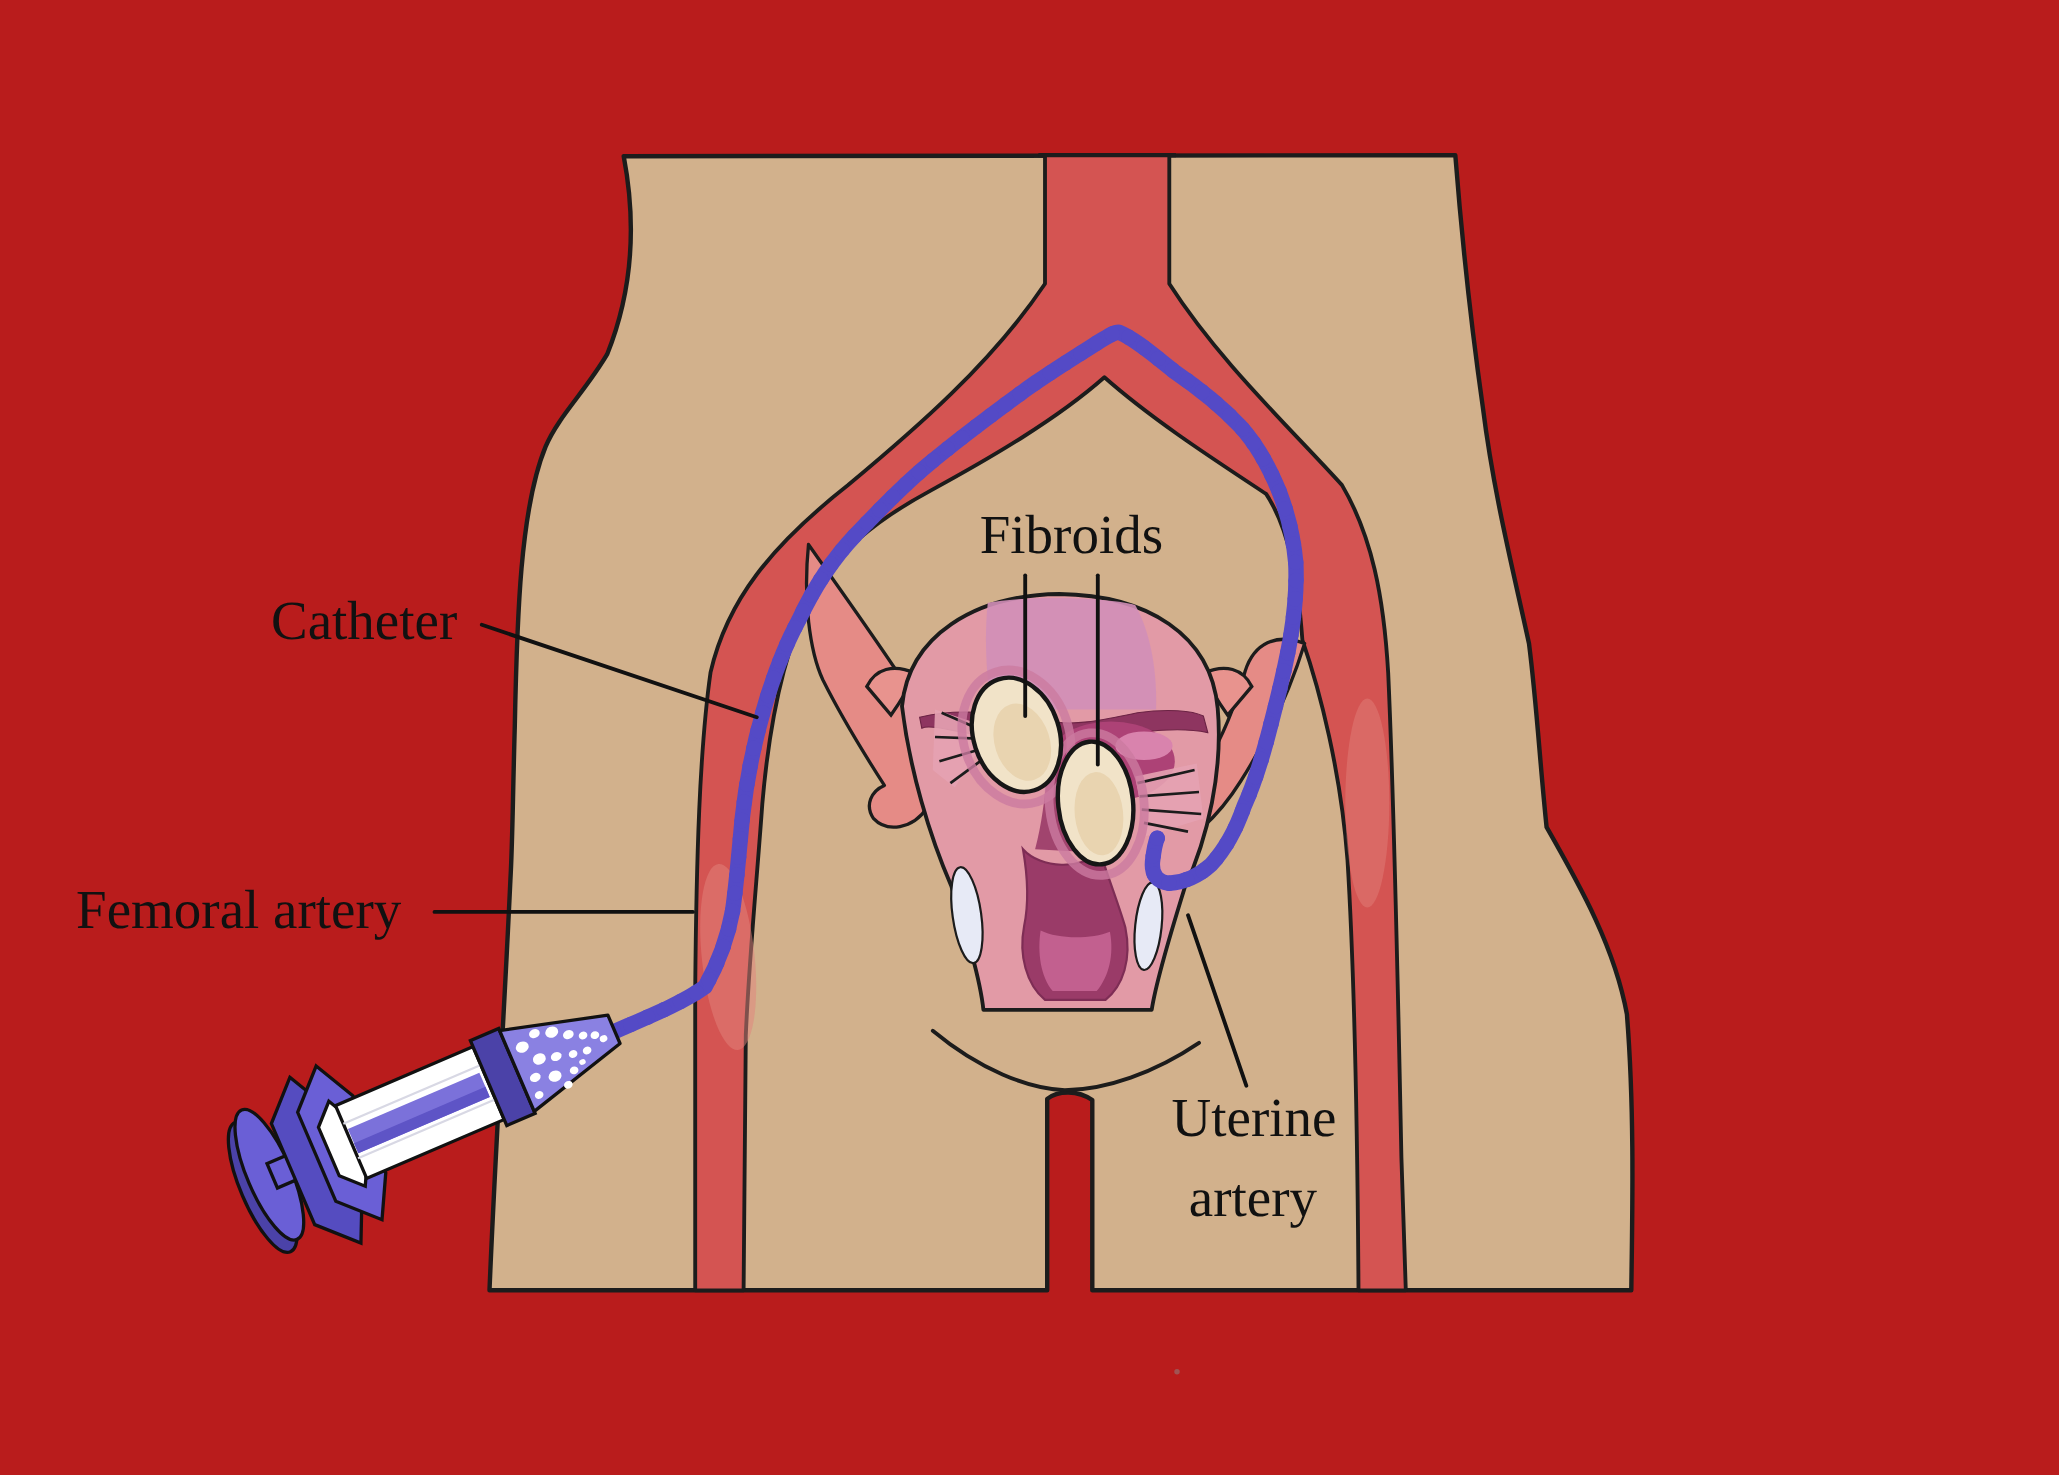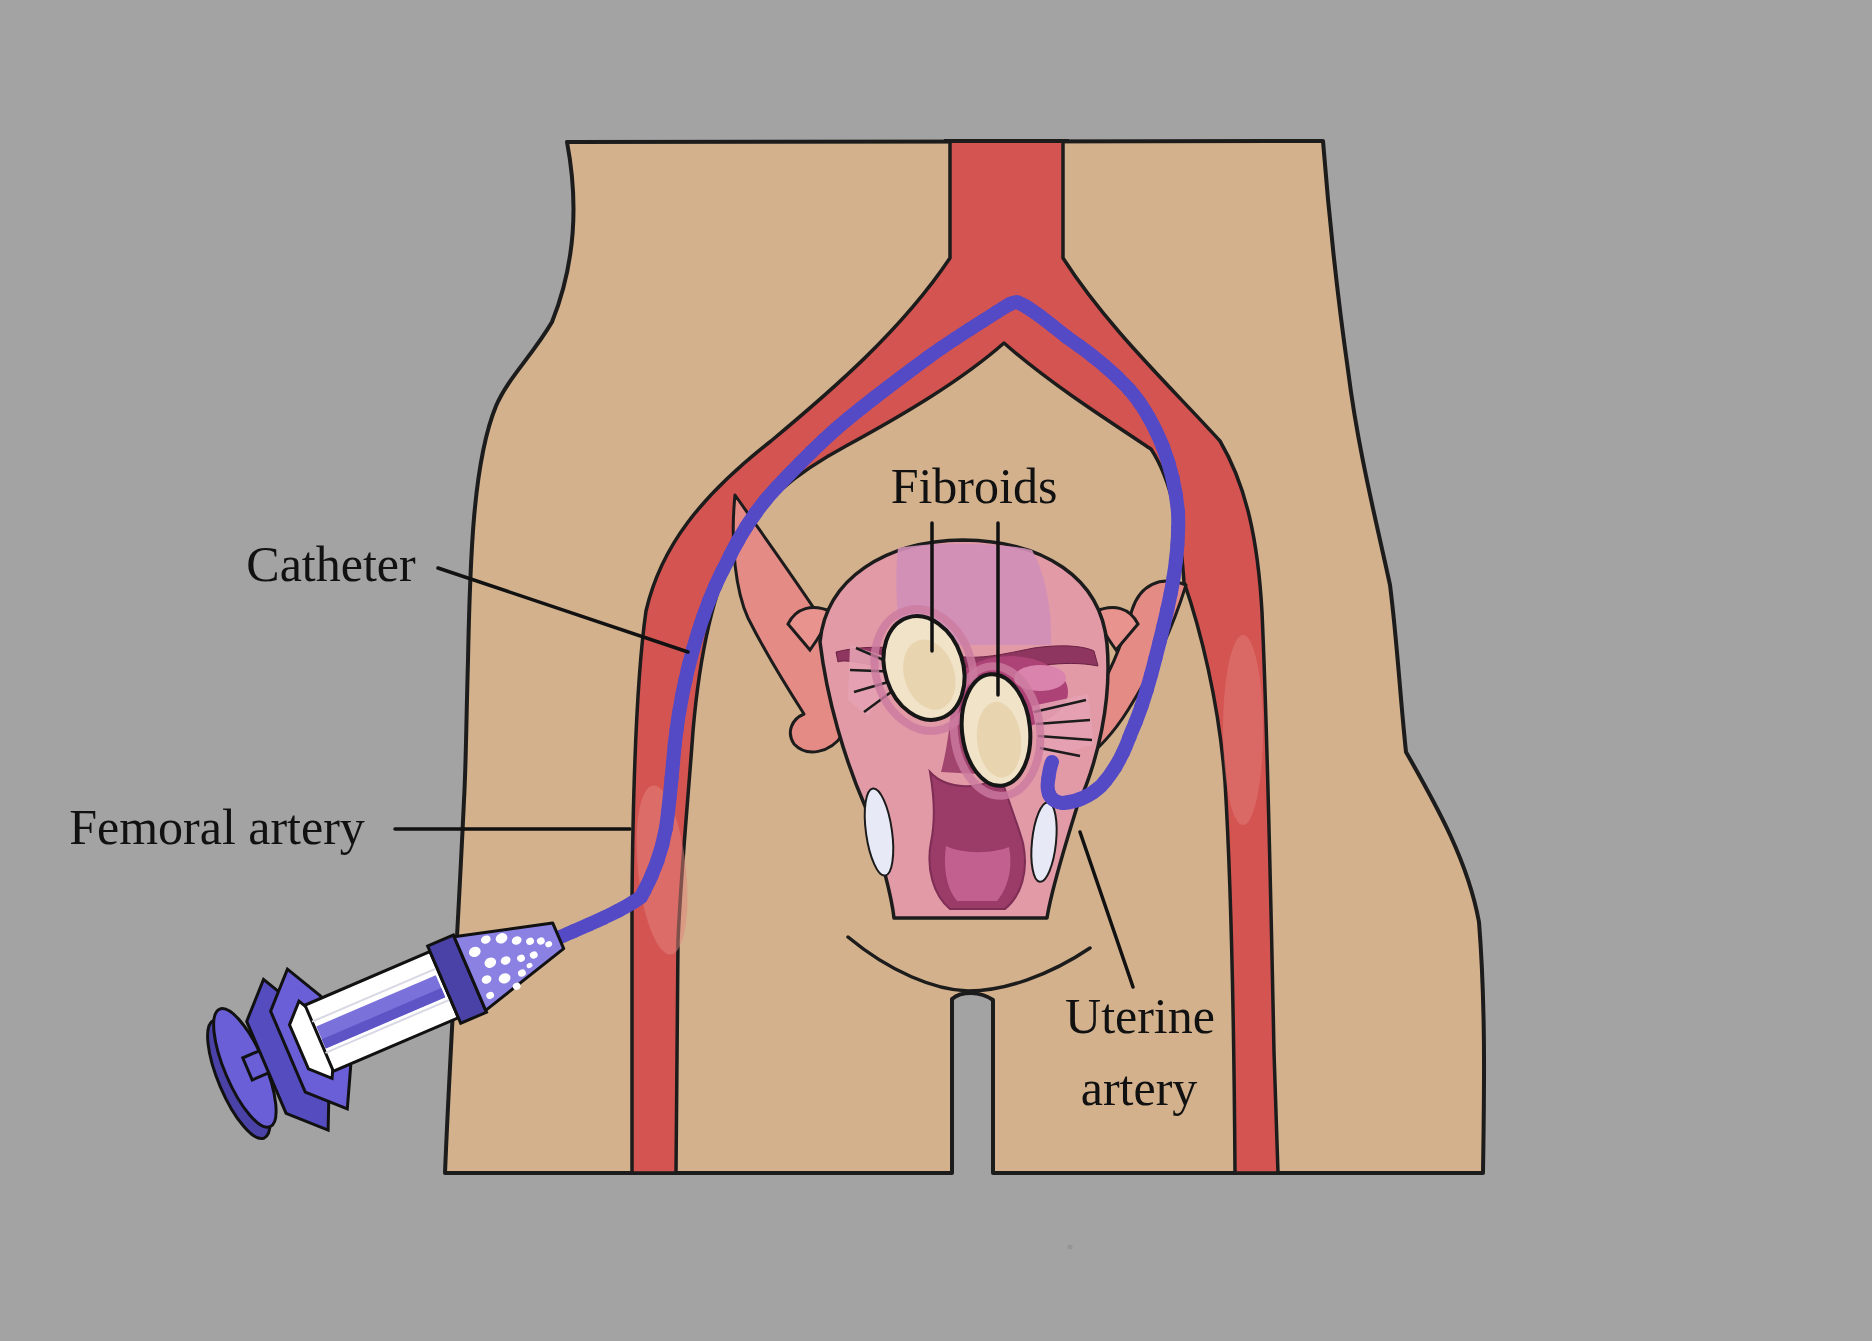--- a/index.html
+++ b/index.html
@@ -1,19 +1,19 @@
 <!DOCTYPE html>
 <html><head>
 <meta charset="utf-8">
 <style>
   html,body{margin:0;padding:0;background:#ffffff;}
   .stage{
     position:relative;
     width:1872px;height:1341px;
-    background:#a3a3a3;
+    background:#b91c1c;
     overflow:hidden;
     font-family:"Liberation Serif","DejaVu Serif",serif;
     text-align:right;
   }
   .stage svg{display:block;width:1872px;height:1341px;}
   text.lbl{
     fill:#111111;
     font-family:"Liberation Serif","DejaVu Serif",serif;
     font-size:50px;
   }

